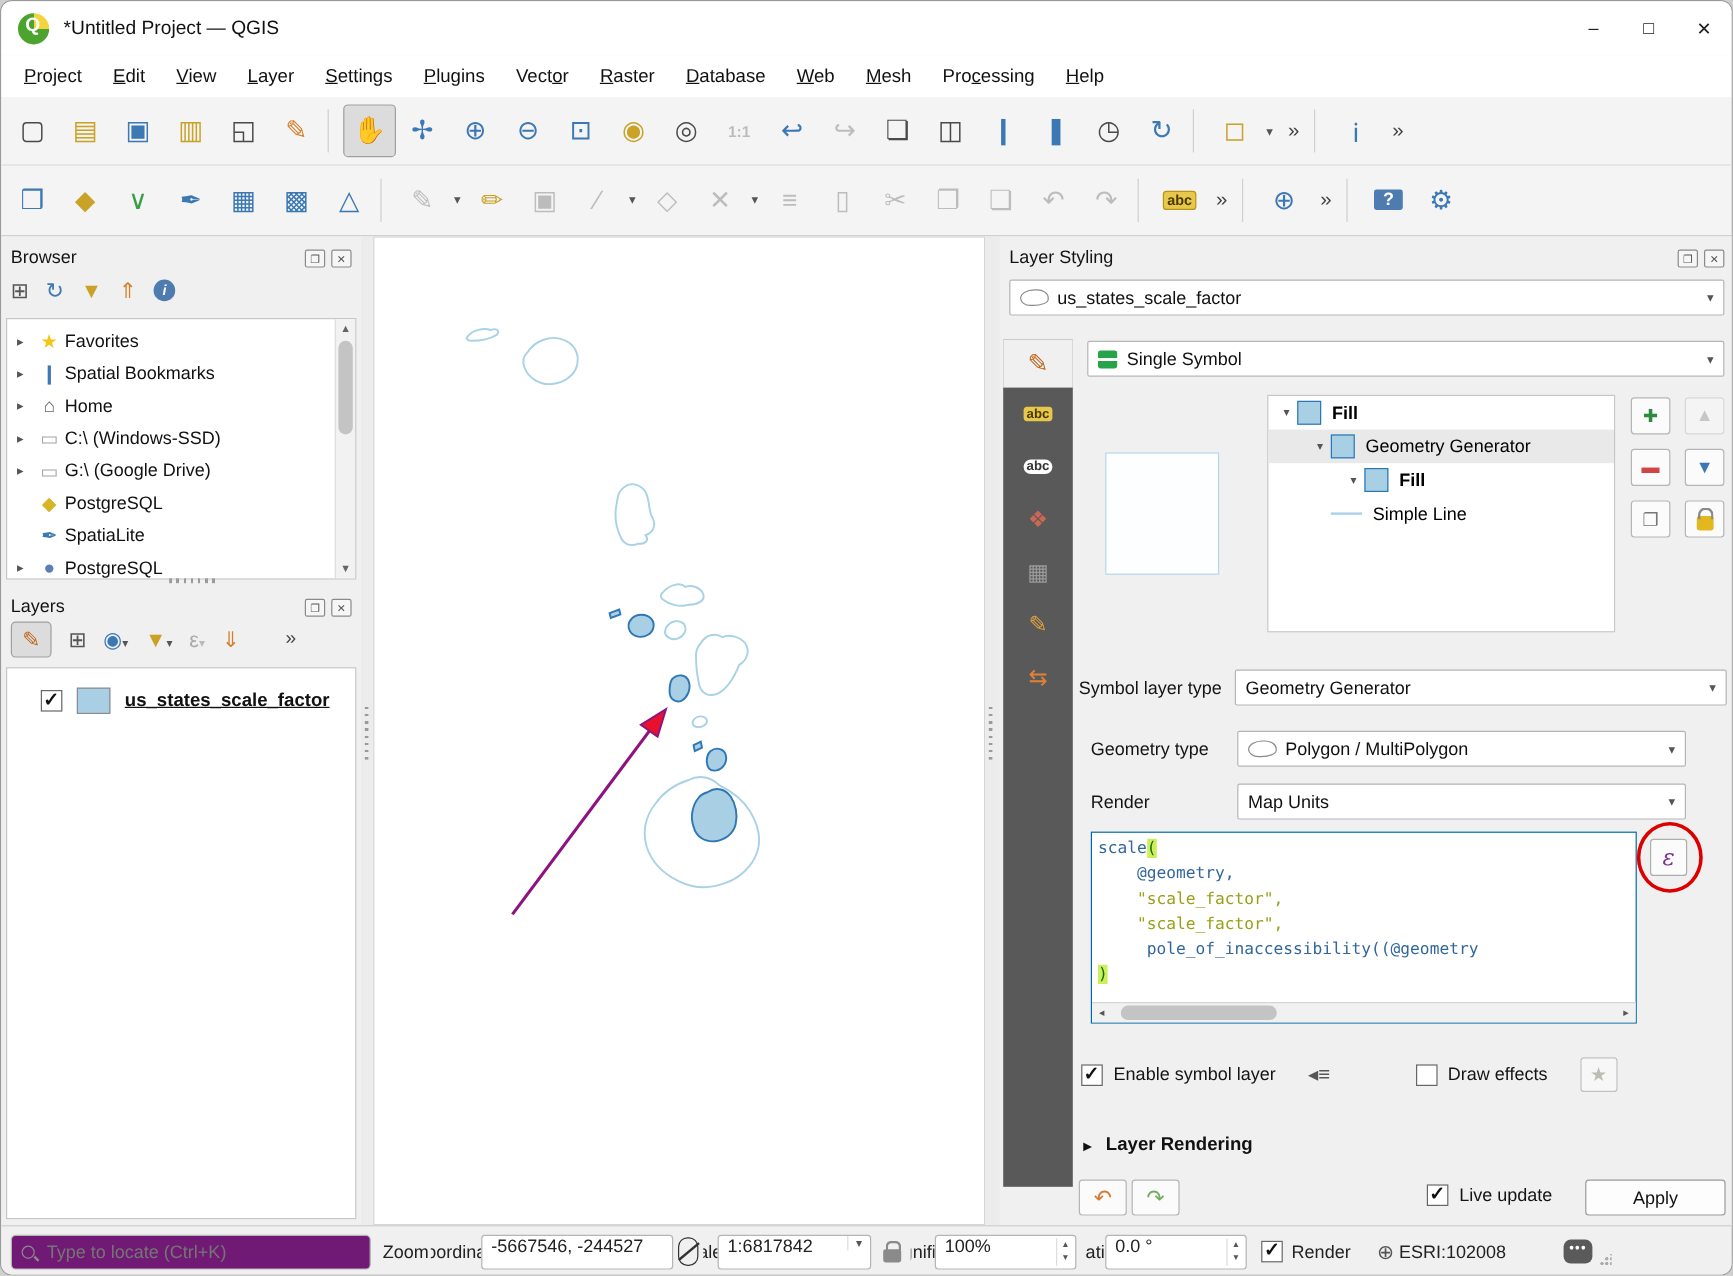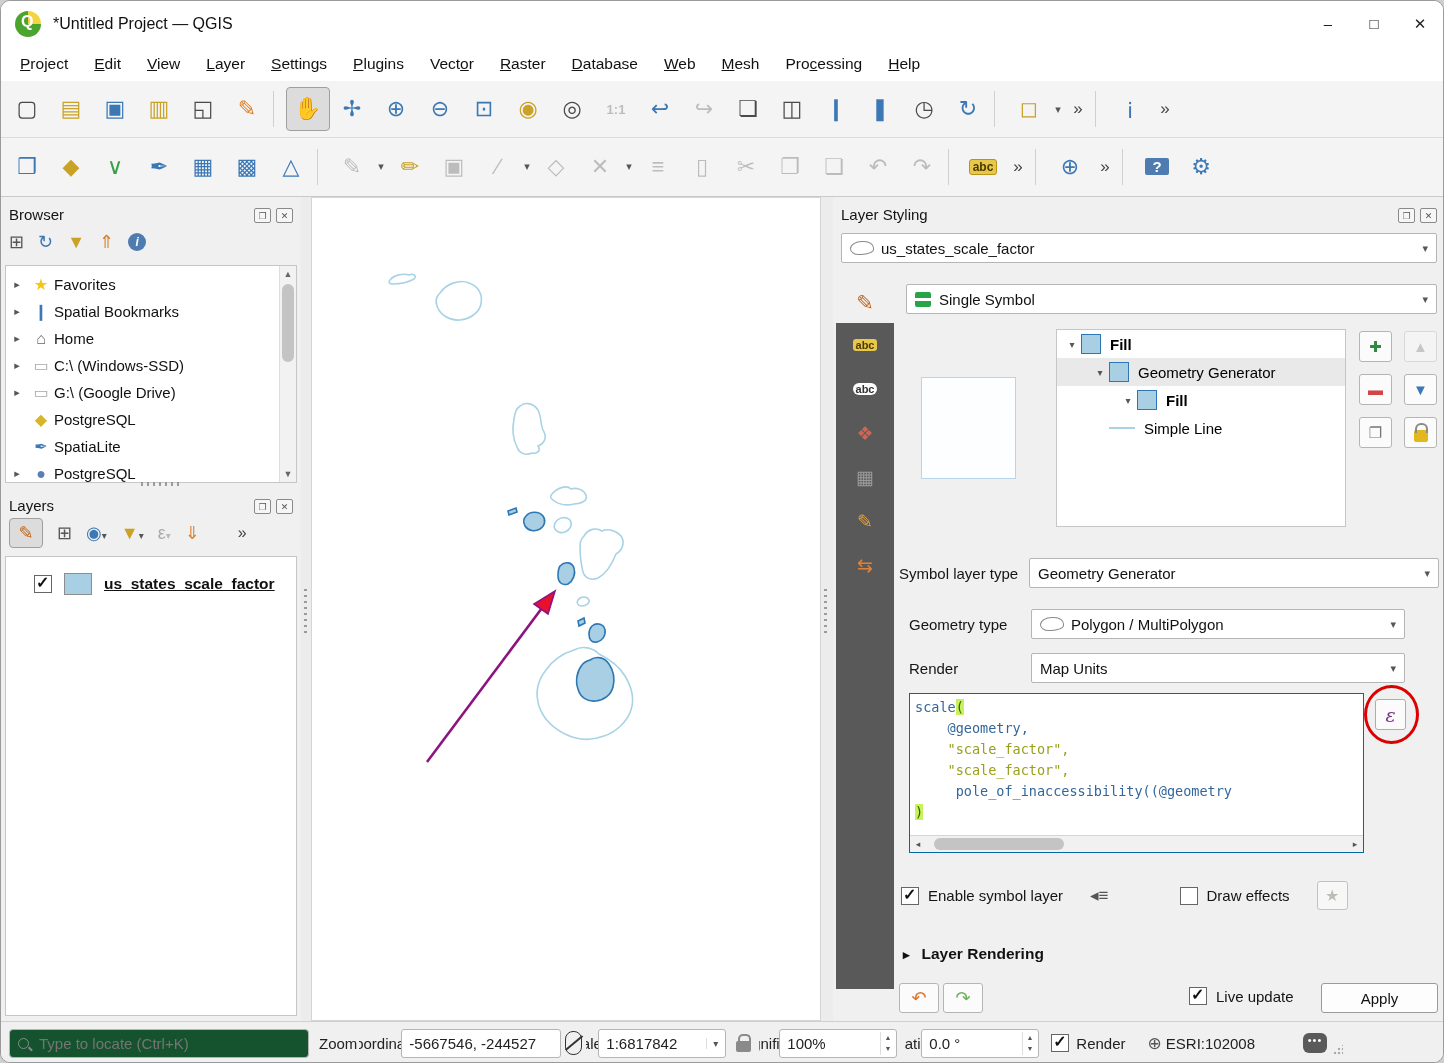--- a/index.html
+++ b/index.html
@@ -105,28 +105,28 @@
   
   .chkrow{position:absolute;display:flex;align-items:center;font-size:15px;color:#141414;gap:9px;}
   .ddov{font-size:17px;color:#555;}
   .star-btn{width:31px;height:29px;border:1px solid #c2c2c2;border-radius:3px;background:#f7f7f7;color:#bdbdb4;font-size:16px;display:flex;align-items:center;justify-content:center;}
   .lr-row{position:absolute;left:70px;top:748px;display:flex;align-items:center;gap:12px;font-size:15.5px;font-weight:bold;color:#111;}
   .lr-arrow{font-size:13px;}
   .ur-btn{position:absolute;width:40px;height:30px;border:1px solid #b5b5b5;border-radius:3px;background:#fbfbfb;font-size:18px;display:flex;align-items:center;justify-content:center;padding:0;}
   .apply-btn{position:absolute;left:488px;top:786px;width:117px;height:30px;border:1px solid #9a9a9a;border-radius:3px;background:#fdfdfd;font-size:15px;color:#111;font-family:"Liberation Sans",sans-serif;}
   
   .statusbar{position:absolute;left:0;top:1020px;width:100%;height:43px;background:#f0f0f0;border-top:1px solid #cfcfcf;display:flex;align-items:center;font-size:15px;color:#222;}
-  .locator{width:300px;height:29px;margin-left:8px;border:1px solid #b5b5b5;border-radius:4px;background:#14532d;display:flex;align-items:center;padding:0 8px;flex:none;}
+  .locator{width:300px;height:29px;margin-left:8px;border:1px solid #b5b5b5;border-radius:4px;background:#701a75;display:flex;align-items:center;padding:0 8px;flex:none;}
   .mag-ic{width:11px;height:11px;border:1.7px solid #8a8a8a;border-radius:50%;position:relative;flex:none;}
   .mag-ic::after{content:"";position:absolute;left:9px;top:9px;width:5px;height:1.7px;background:#8a8a8a;transform:rotate(45deg);}
   .locator input{border:none;outline:none;margin-left:8px;font-size:15px;color:#999;width:240px;background:transparent;font-family:"Liberation Sans",sans-serif;}
   .sb-msg{margin-left:10px;flex:none;}
   .clip{display:inline-block;overflow:hidden;white-space:nowrap;flex:none;}
   .clip>span{display:inline-block;}
-  .sb-field{height:29px;background:#fff;border:1px solid #b5b5b5;border-radius:3px;display:flex;align-items:center;padding:0 7px;flex:none;}
+  .sb-field{height:29px;background:#fff;border:1px solid #b5b5b5;border-radius:3px;display:flex;align-items:flex-start;padding:0 7px;flex:none;}
   .spin{position:relative;padding-right:20px;}
   .spin .arrows{position:absolute;right:2px;top:2px;bottom:2px;width:14px;border-left:1px solid #ddd;font-size:7px;color:#555;display:flex;flex-direction:column;align-items:center;justify-content:space-around;}
   .scale-combo{width:128px;justify-content:space-between;}
   .lock-ic{position:relative;width:15px;height:11px;background:#8a8a8a;border-radius:2px;margin:6px 0 0 10px;flex:none;}
   .lock-ic::before{content:"";position:absolute;left:2px;top:-7px;width:9px;height:8px;border:2.5px solid #8a8a8a;border-bottom:none;border-radius:5px 5px 0 0;}
   .mouse-ic{width:17px;height:24px;border:1.7px solid #333;border-radius:8px;position:relative;margin:0 4px;flex:none;}
   .mouse-ic::after{content:"";position:absolute;left:-3px;top:10px;width:22px;height:1.7px;background:#333;transform:rotate(-40deg);}
   .globe-ic{font-size:17px;color:#555;margin-right:4px;}
   .bubble{width:24px;height:20px;border-radius:6px;background:#5a5a5a;color:#fff;font-size:11px;text-align:center;line-height:14px;letter-spacing:1px;flex:none;}
   .grip{width:10px;height:10px;margin:14px 4px 0 6px;background:radial-gradient(circle at 2px 8px,#aaa 1.2px,transparent 1.6px),radial-gradient(circle at 6px 8px,#aaa 1.2px,transparent 1.6px),radial-gradient(circle at 6px 4px,#aaa 1.2px,transparent 1.6px),radial-gradient(circle at 10px 8px,#aaa 1.2px,transparent 1.6px) ,radial-gradient(circle at 10px 4px,#aaa 1.2px,transparent 1.6px),radial-gradient(circle at 10px 0px,#aaa 1.2px,transparent 1.6px);flex:none;}

